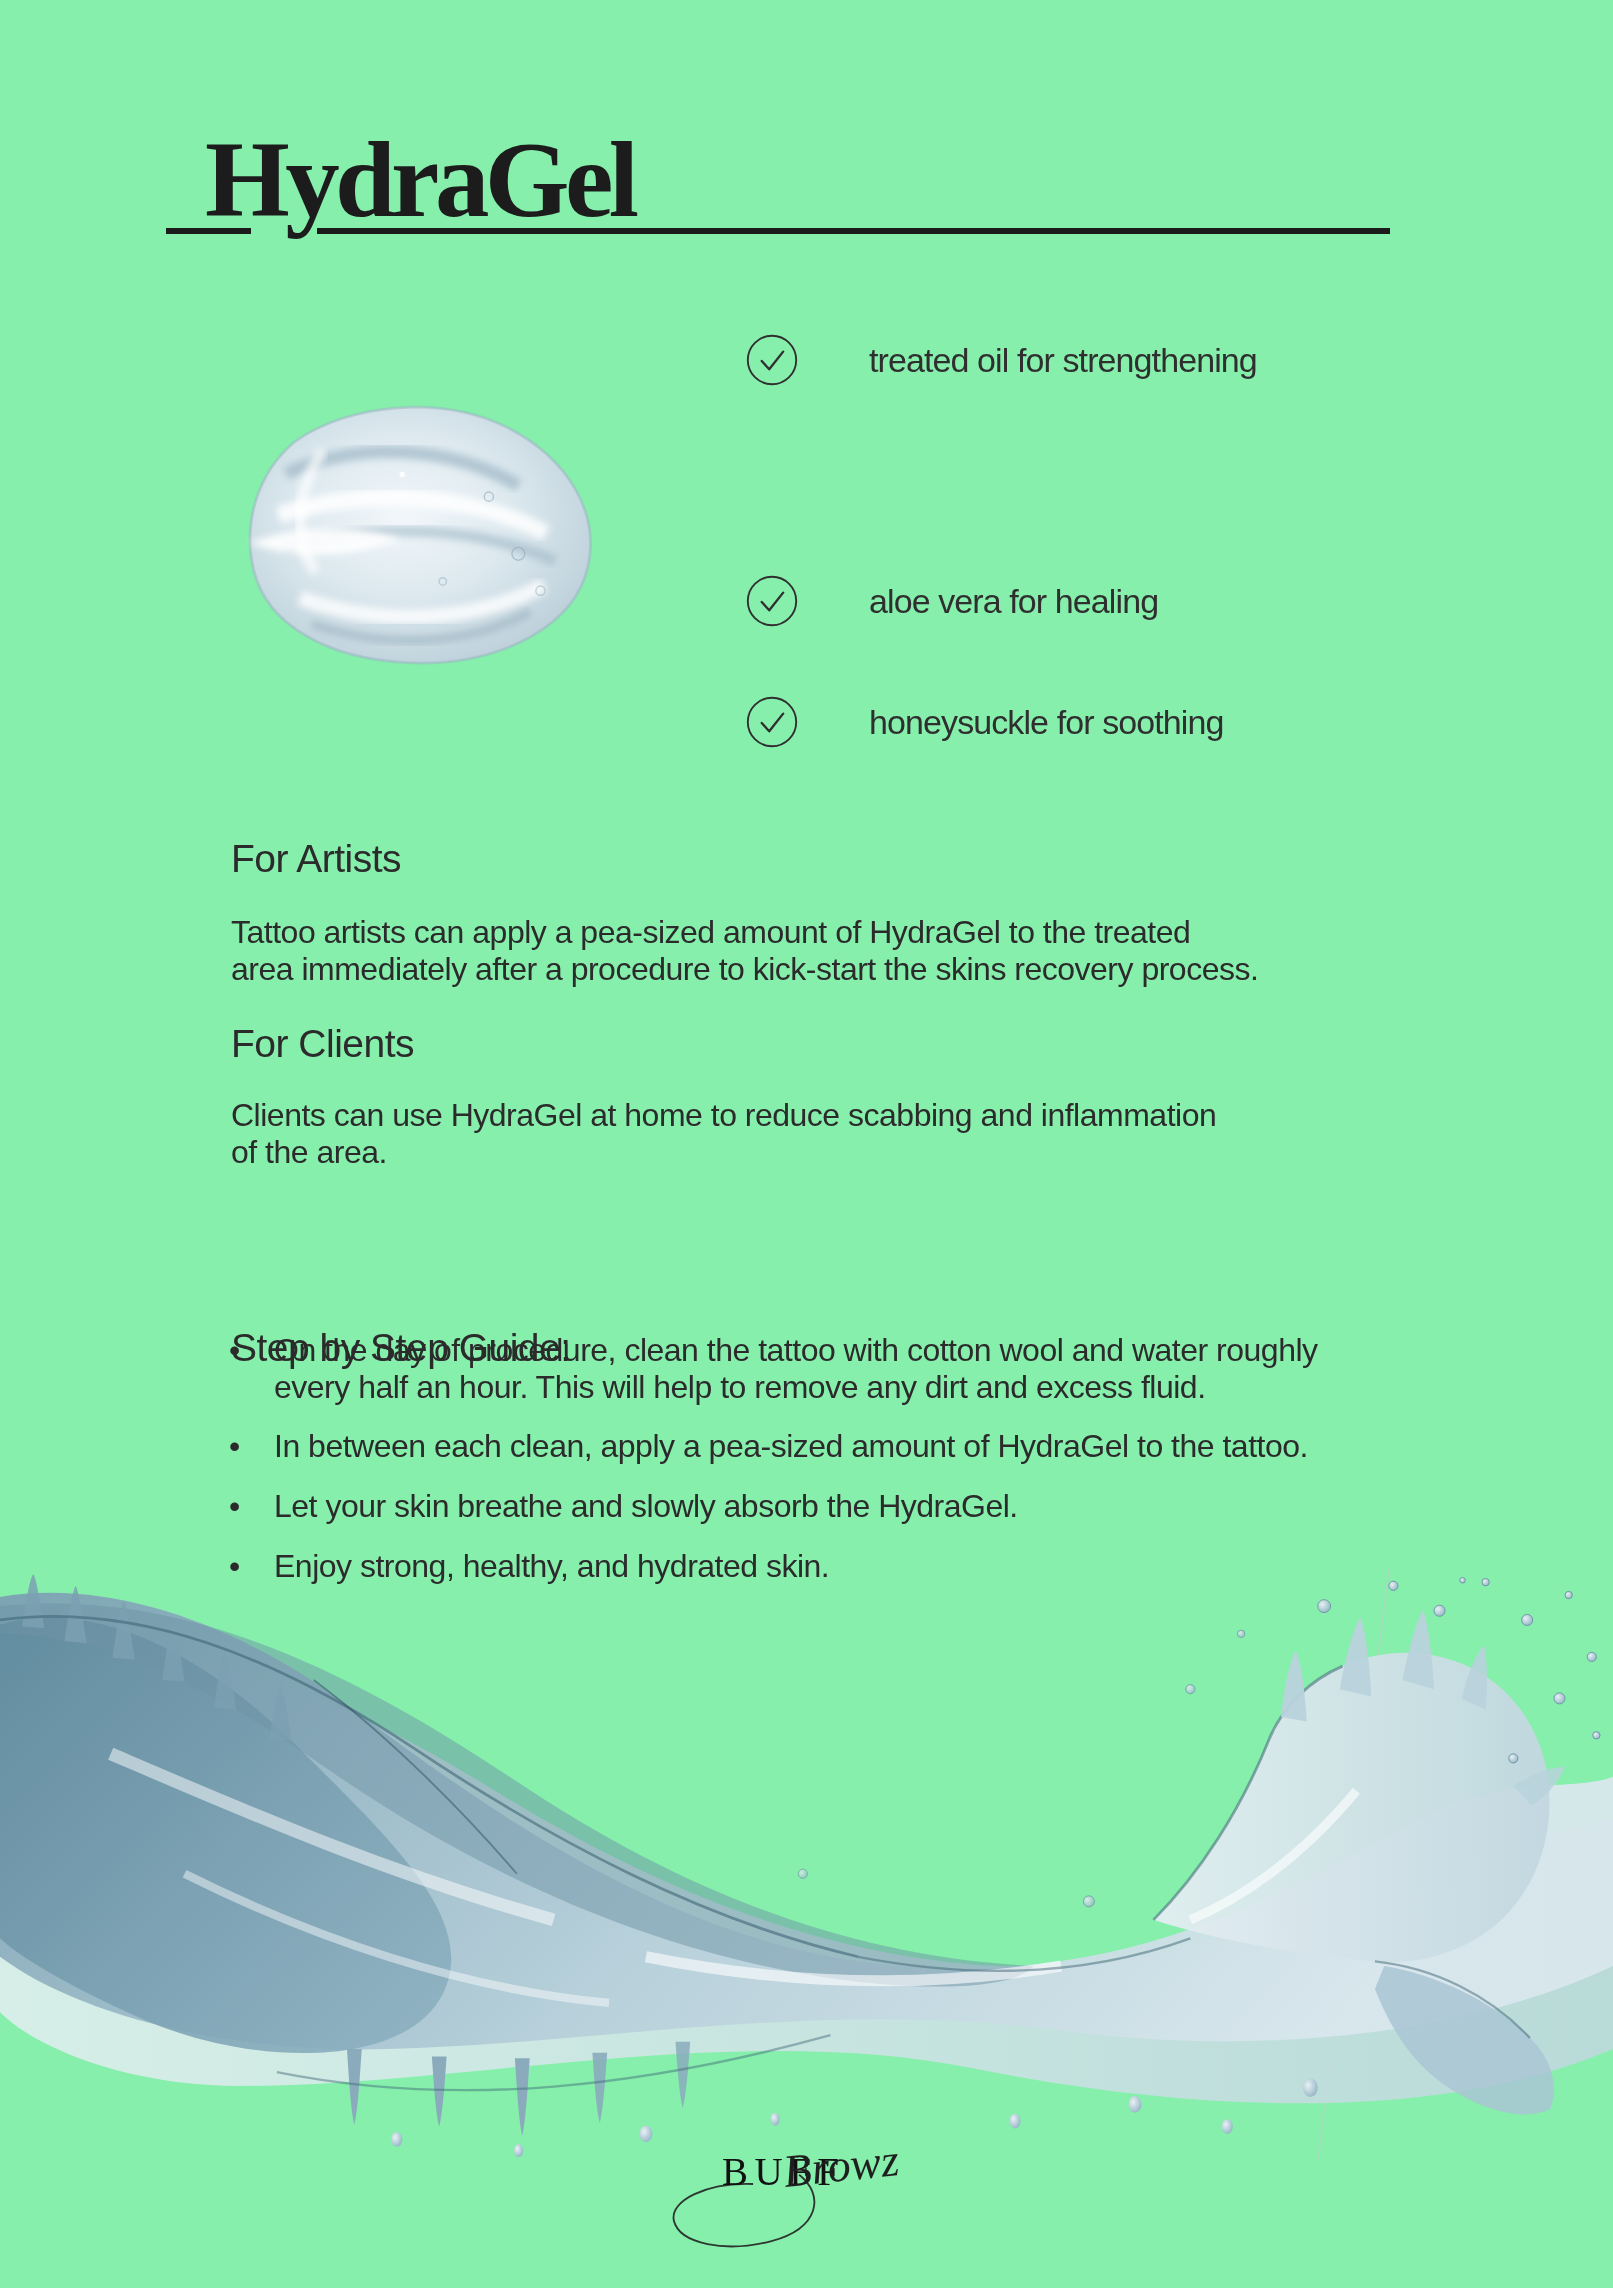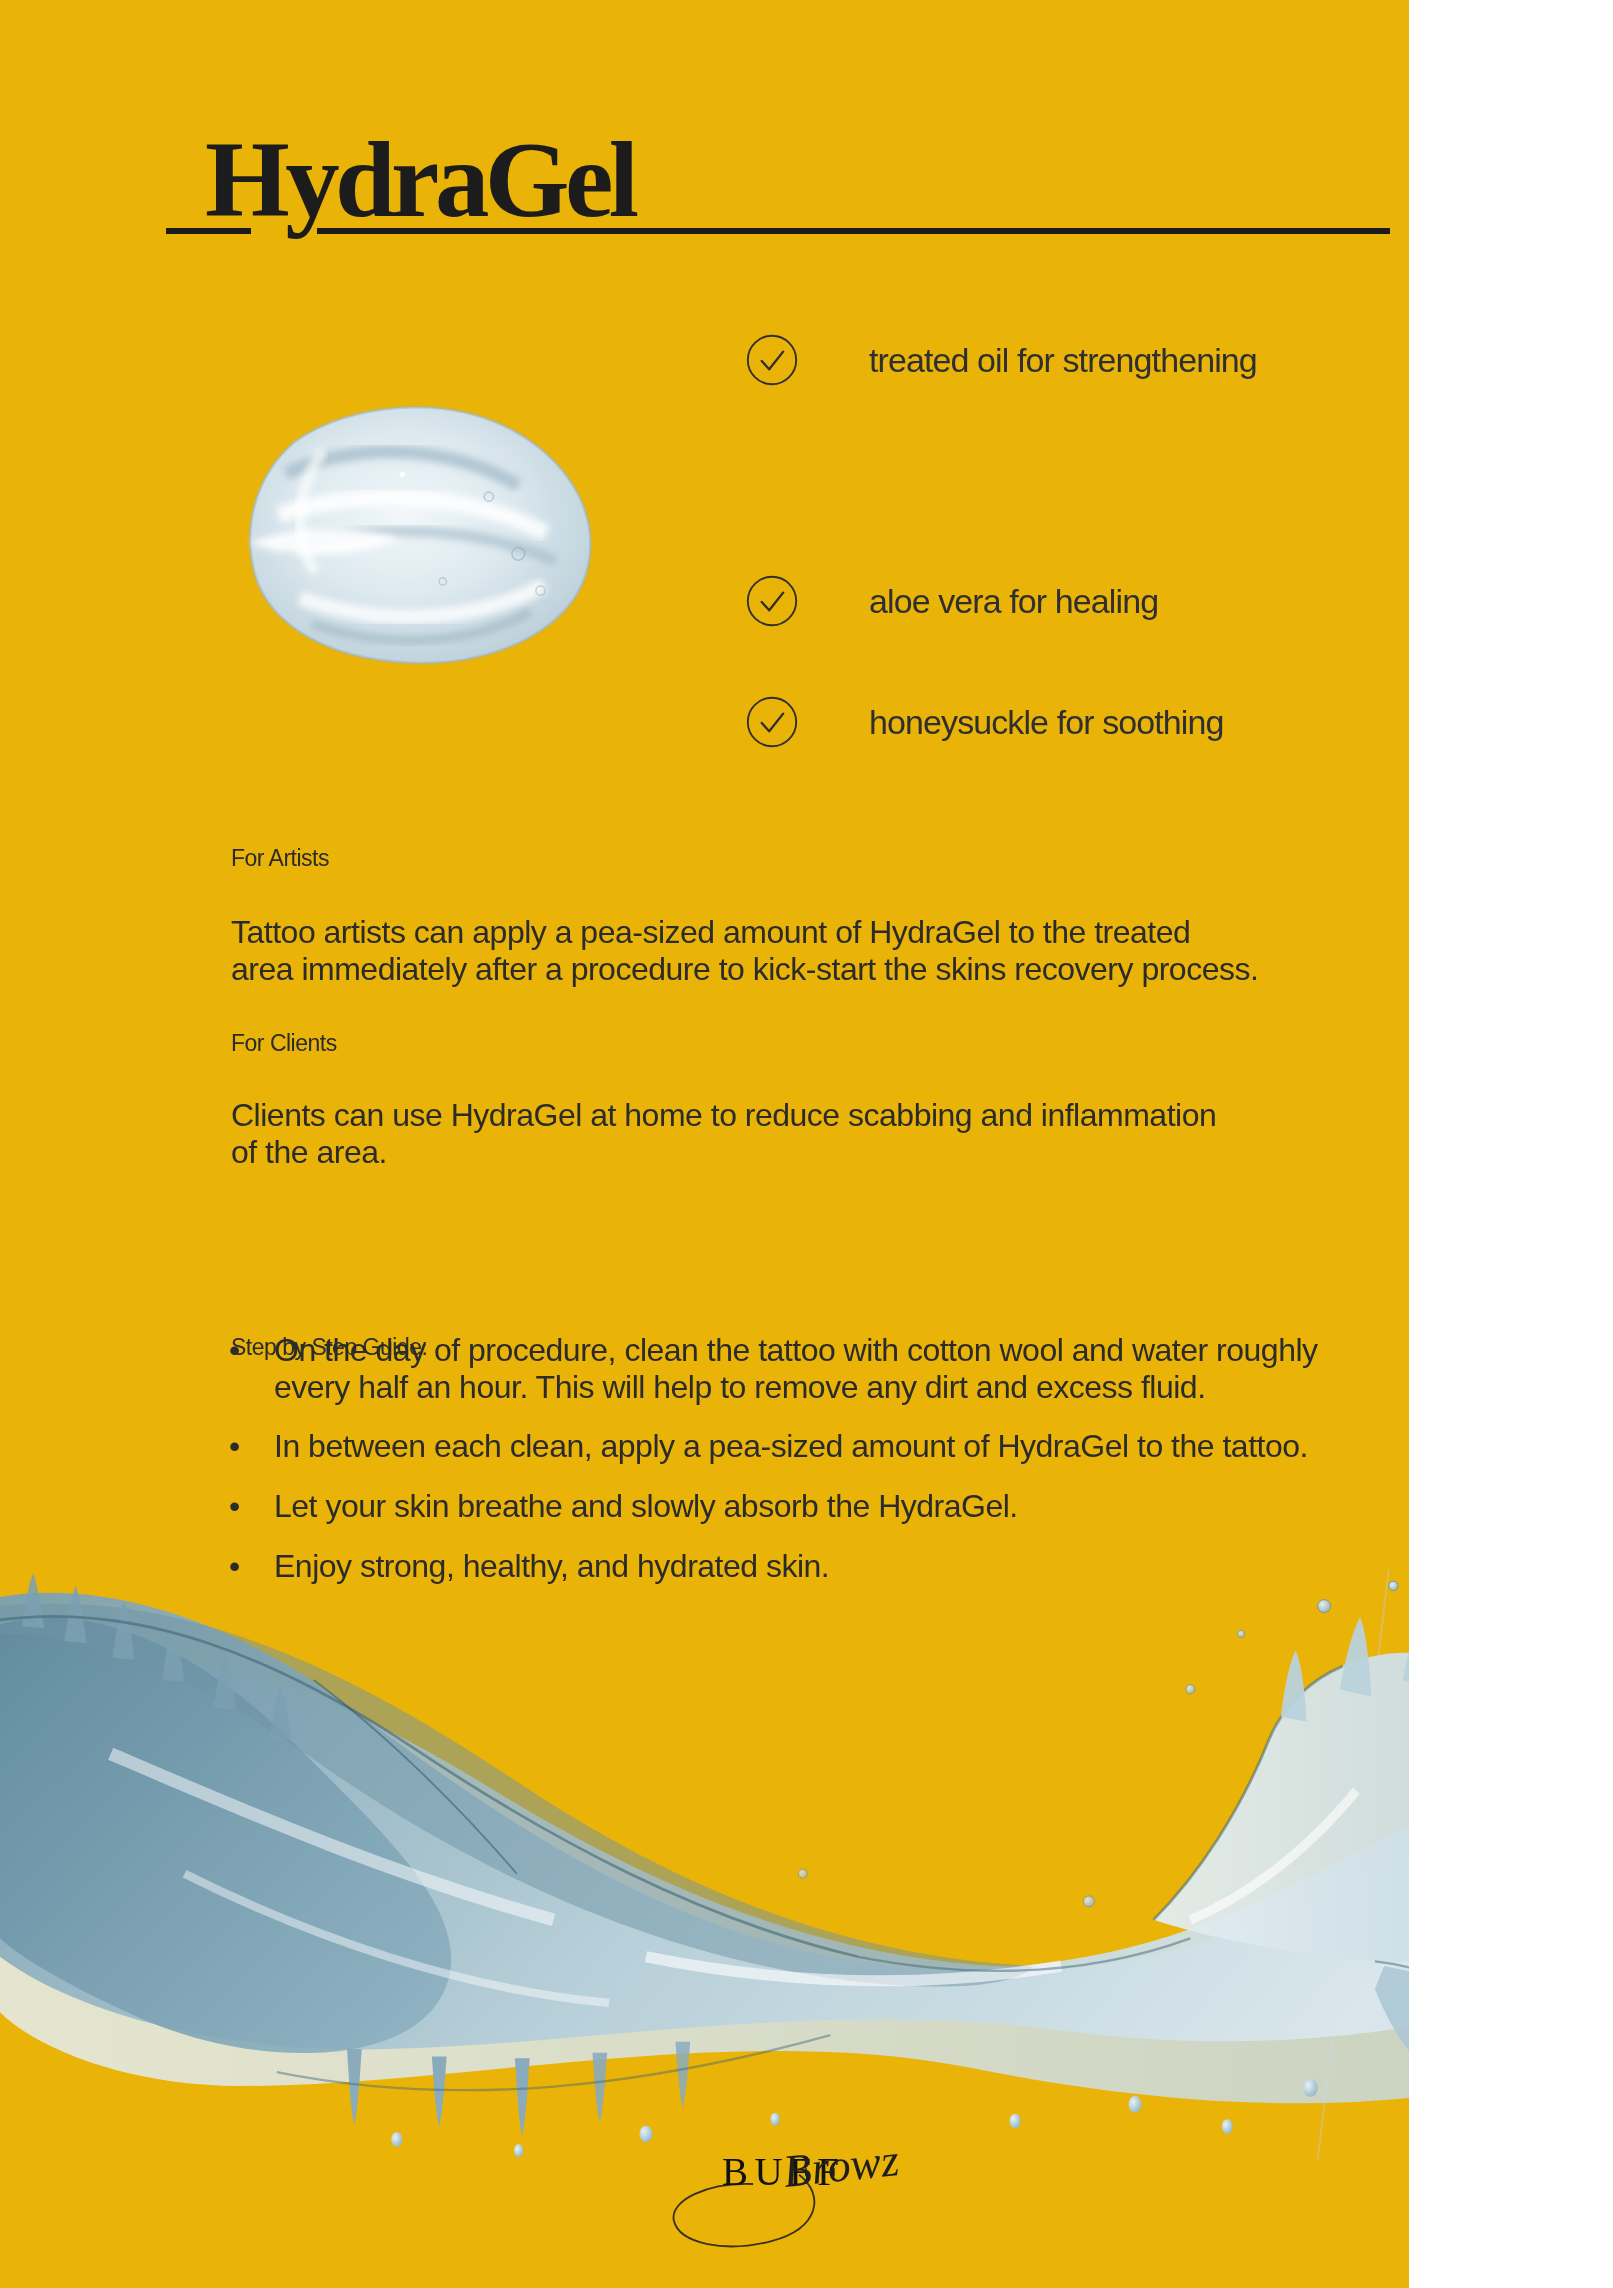--- a/index.html
+++ b/index.html
@@ -1,21 +1,21 @@
 <!DOCTYPE html>
 <html style="font-size:14.8px"><head>
 <meta charset="utf-8">
 <style>
   * { margin:0; padding:0; box-sizing:border-box; }
   html,body { background:#ffffff; }
   .page {
     position:relative;
-    width:1409px;
+    width:1613px;
     height:2289px;
-    background:#eab308;
+    background:#86efac;
     overflow:hidden;
     font-family:"Liberation Sans", sans-serif;
     color:#2b2b2b;
   }
   
   .title {
     position:absolute; left:205px; top:125px;
     font-family:"Liberation Serif", serif;
     font-weight:bold;
     font-size:109px; line-height:1;
@@ -42,21 +42,21 @@
   }
   .ingredient-row .check-wrap { width:54px; height:54px; flex:0 0 54px; }
   .ingredient-row .label {
     margin-left:70px;
     font-size:34px; letter-spacing:-0.9px; color:#2f2f2f;
   }
 
   
   .h2 {
     position:absolute; left:231px;
-    font-size:23px; line-height:37px; letter-spacing:-0.5px;
+    font-size:39px; line-height:37px; letter-spacing:-0.5px;
     color:#2b2b2b; font-weight:400;
   }
   .para {
     position:absolute; left:231px; width:1163px;
     font-size:32px; line-height:37px; letter-spacing:-0.5px;
     color:#2b2b2b; white-space:pre-line;
   }
   .bullet-li {
     position:absolute; left:229px; width:1163px;
     display:flex; align-items:flex-start;

